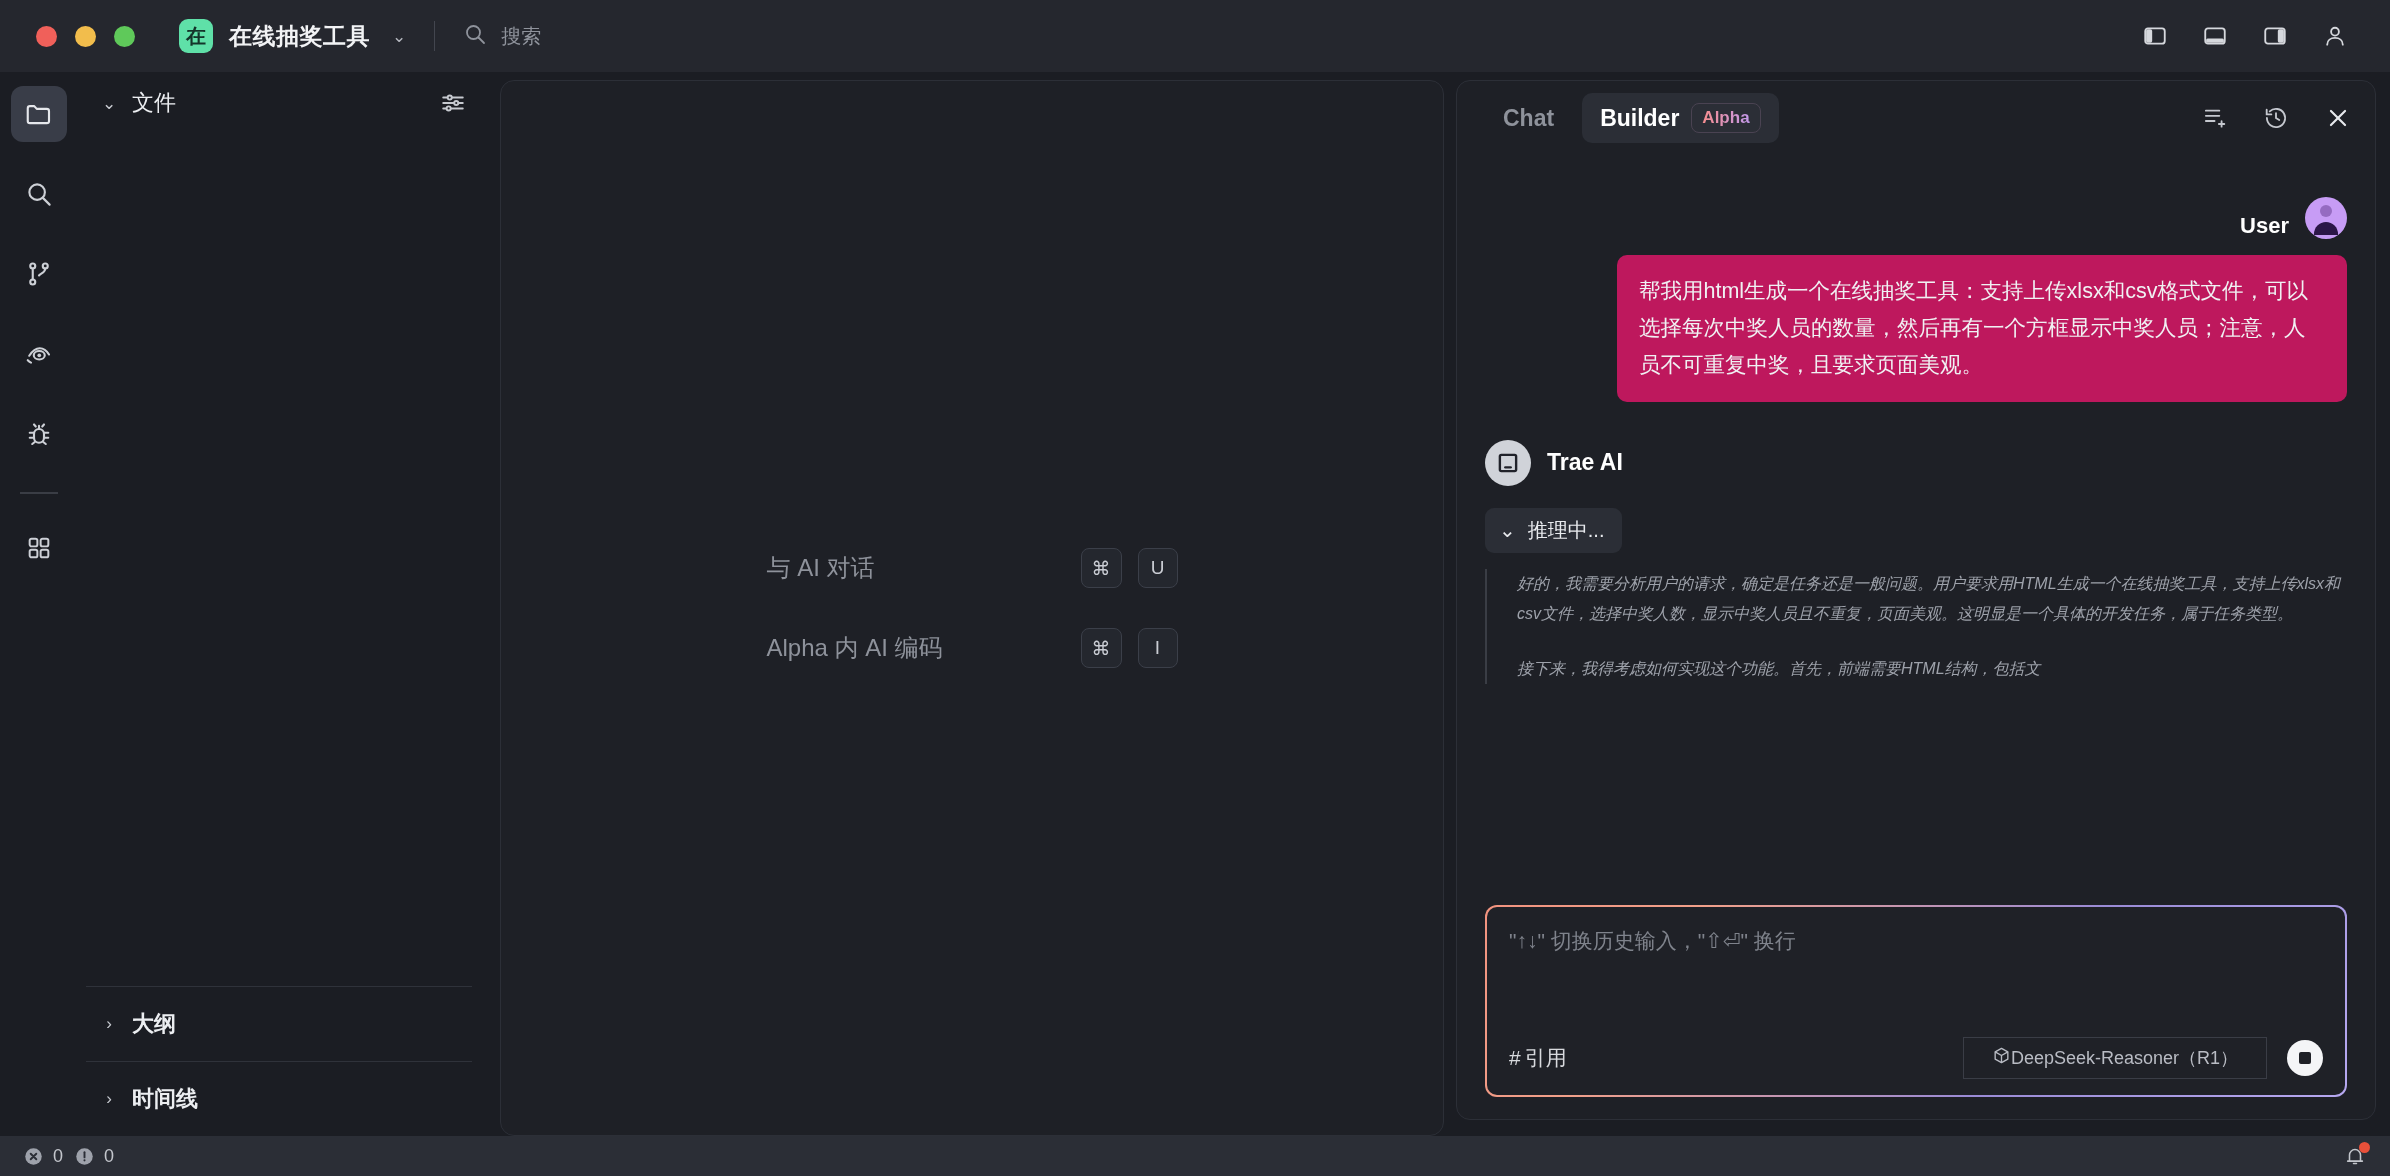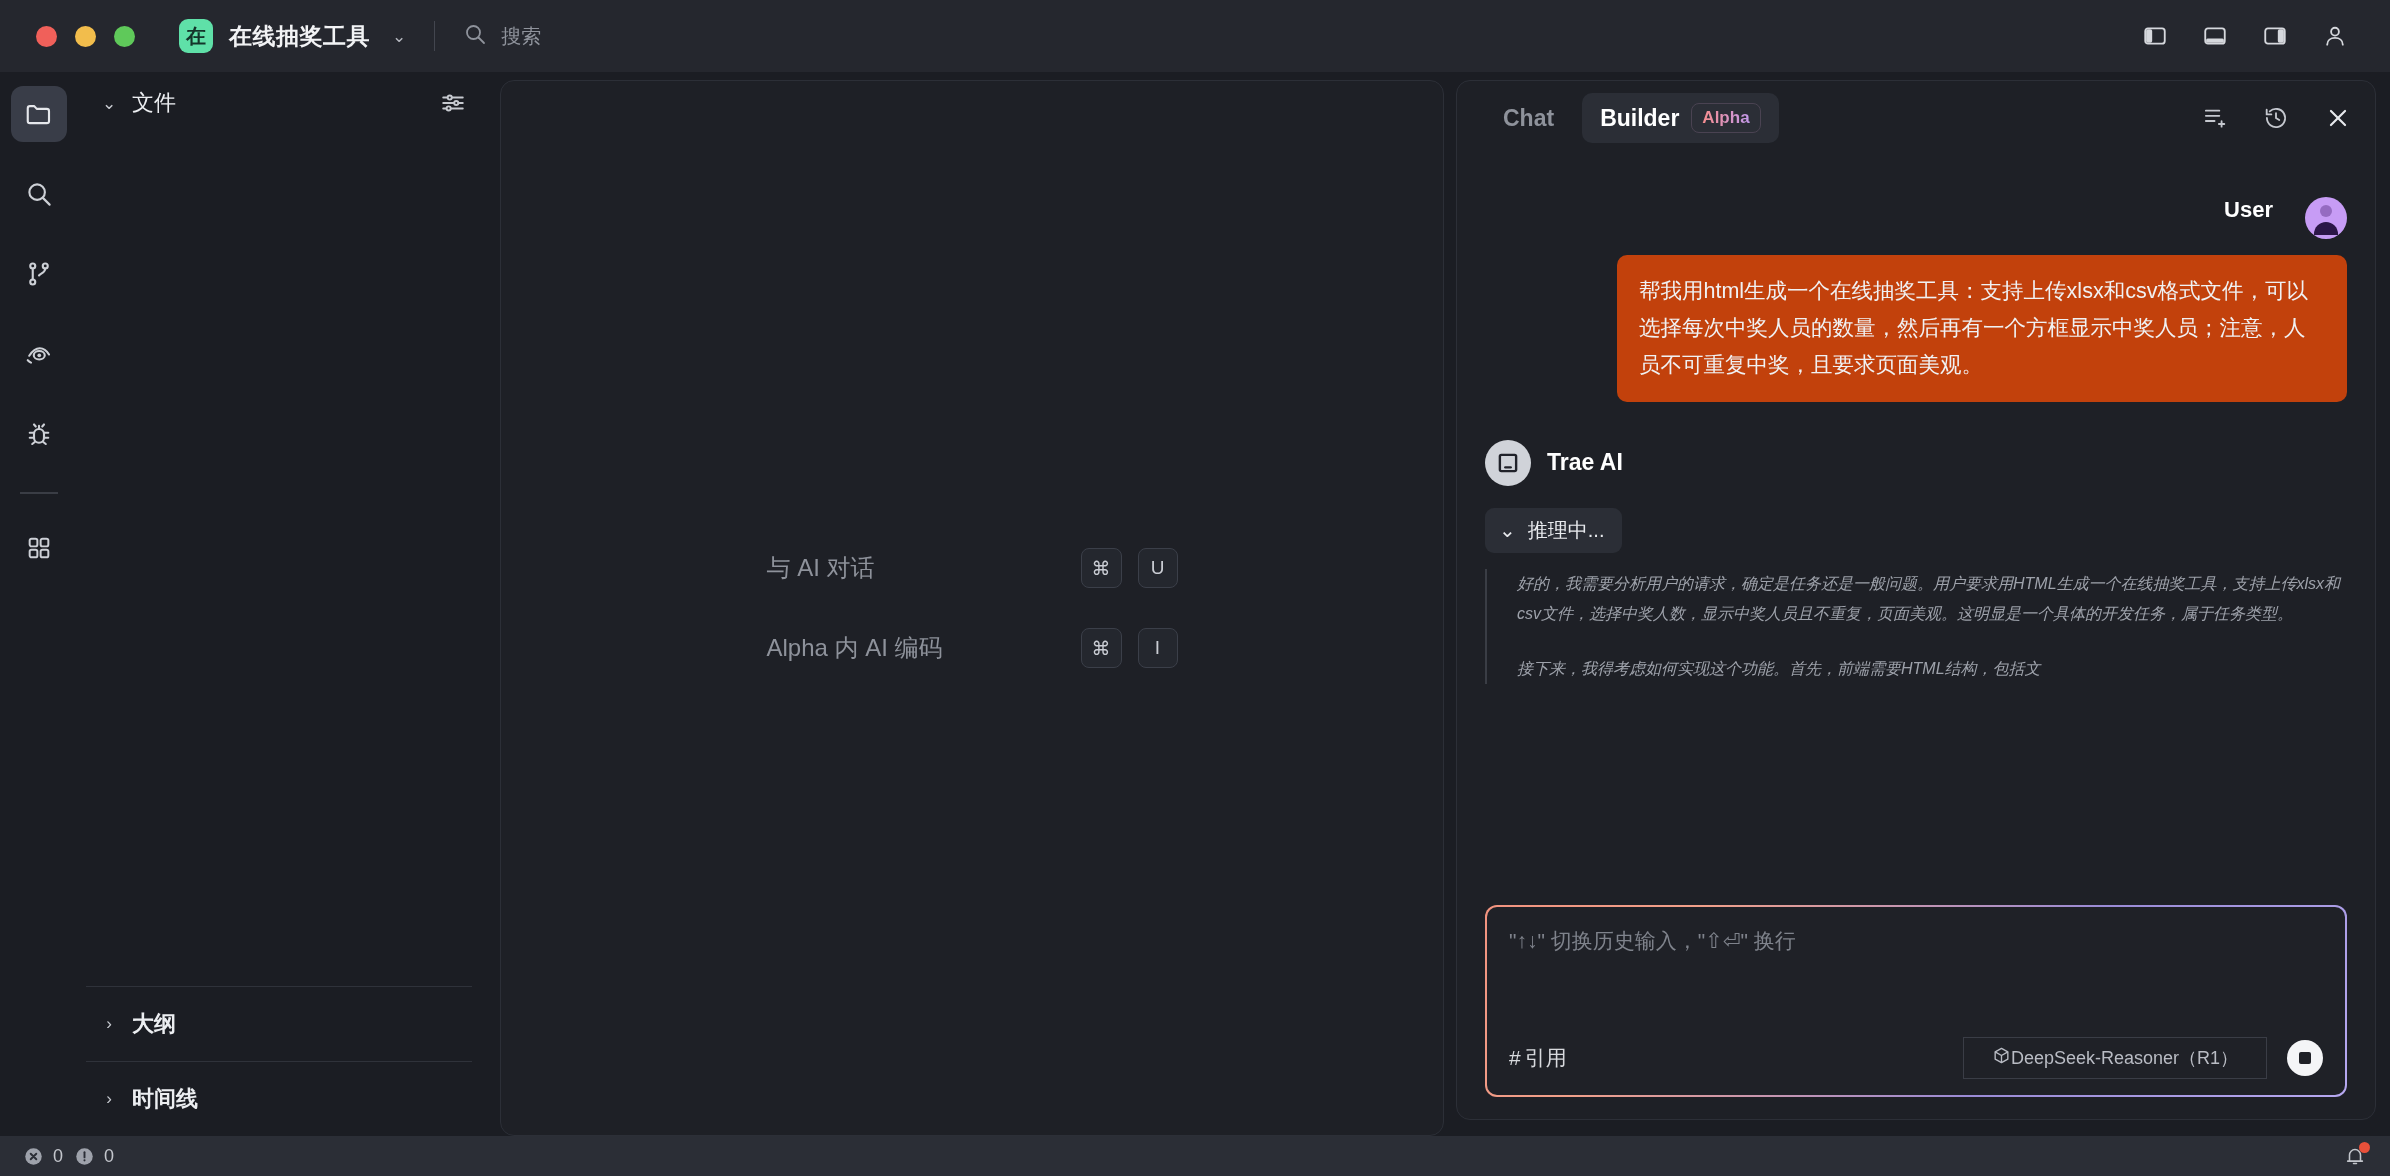--- a/index.html
+++ b/index.html
@@ -107,33 +107,33 @@
     font-size:17px; font-weight:700; padding:4px 10px; border-radius:8px;
     border:1px solid #4a4352; background:#33303c;
     background-image:linear-gradient(90deg,#ff8a7a,#b99cff);
     -webkit-background-clip:text; background-clip:text; color:transparent;
   }
   .ai-head .spacer { flex:1; }
   .ai-head-ico { color:#c5c8cf; margin-left:26px; display:flex; align-items:center; }
 
   .ai-scroll { flex:1; min-height:0; overflow:hidden; padding:0 28px; display:flex; flex-direction:column; }
 
-  .user-row { display:flex; align-items:flex-start; justify-content:flex-end; gap:32px; margin-top:42px; }
+  .user-row { display:flex; align-items:flex-end; justify-content:flex-end; gap:16px; margin-top:42px; }
   .user-name { color:#ffffff; font-size:22px; font-weight:700; }
   .avatar {
     width:42px; height:42px; border-radius:50%;
     background:#c79cf5; display:flex; align-items:flex-end; justify-content:center;
     overflow:hidden; position:relative;
   }
   .avatar .head { position:absolute; top:8px; width:12px; height:12px; border-radius:50%; background:#6b4496; opacity:.55; }
   .avatar .shoulders { width:24px; height:13px; border-radius:12px 12px 0 0; background:#2b1647; margin-bottom:4px; }
 
   .bubble {
     margin-top:16px; align-self:flex-end; max-width:730px;
-    background:#c2410c; border-radius:10px; padding:18px 22px;
+    background:#be185d; border-radius:10px; padding:18px 22px;
     color:#f0f1f3; font-size:21.5px; line-height:1.72;
   }
 
   .ai-row { display:flex; align-items:center; gap:16px; margin-top:38px; }
   .ai-badge {
     width:46px; height:46px; border-radius:50%; background:#d0d3d9;
     display:flex; align-items:center; justify-content:center;
   }
   .ai-name { color:#ffffff; font-size:23px; font-weight:700; }
 

